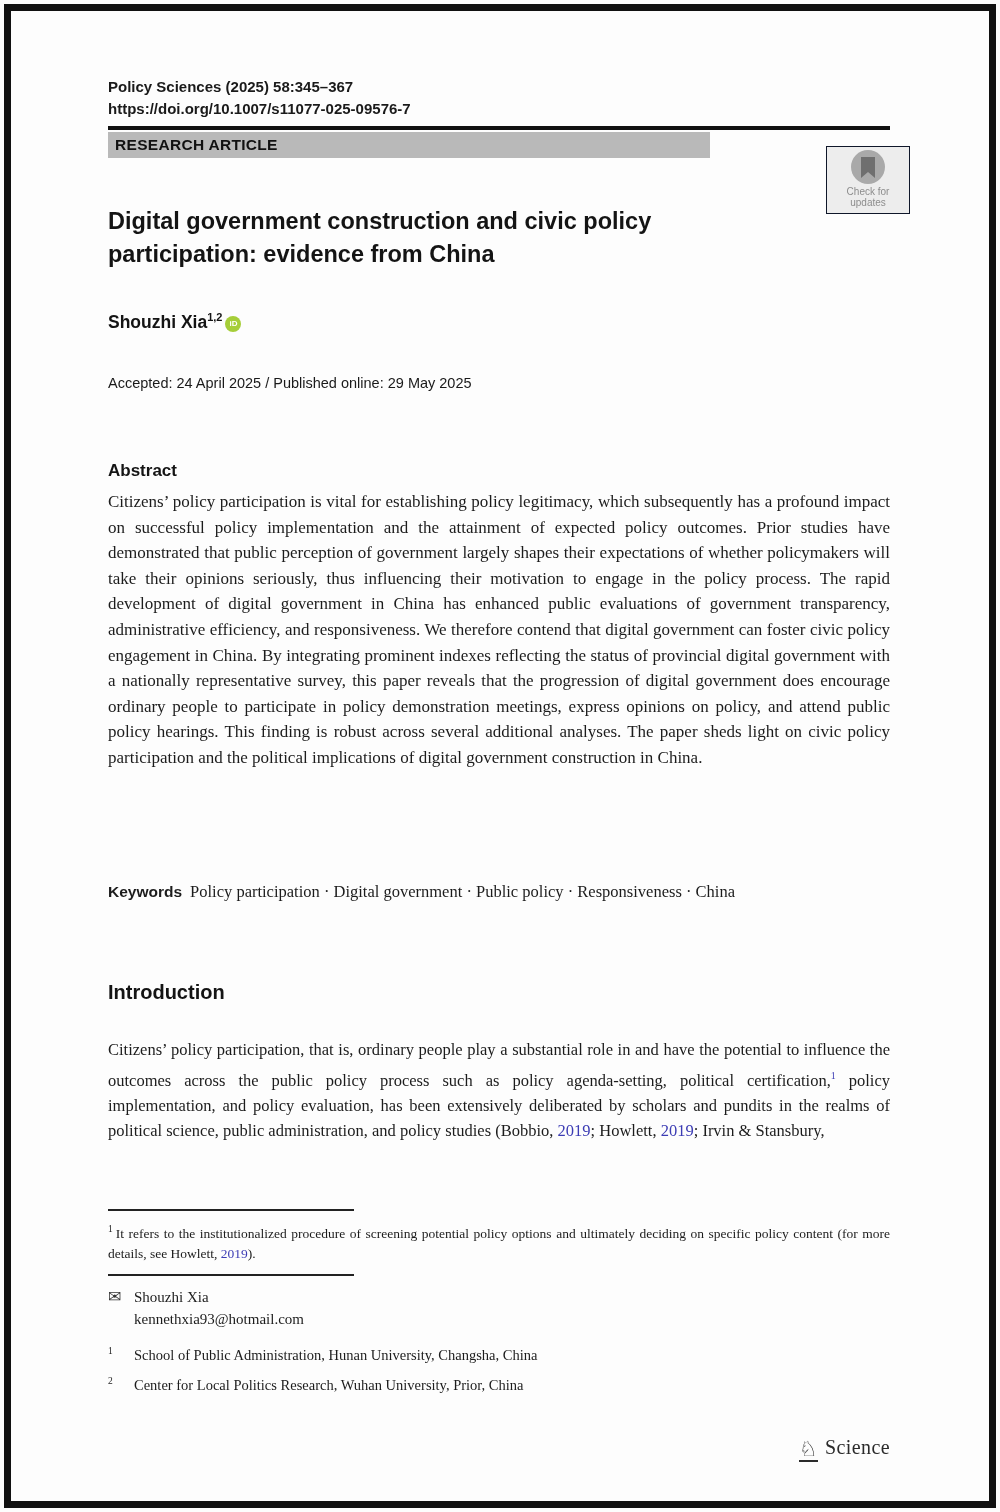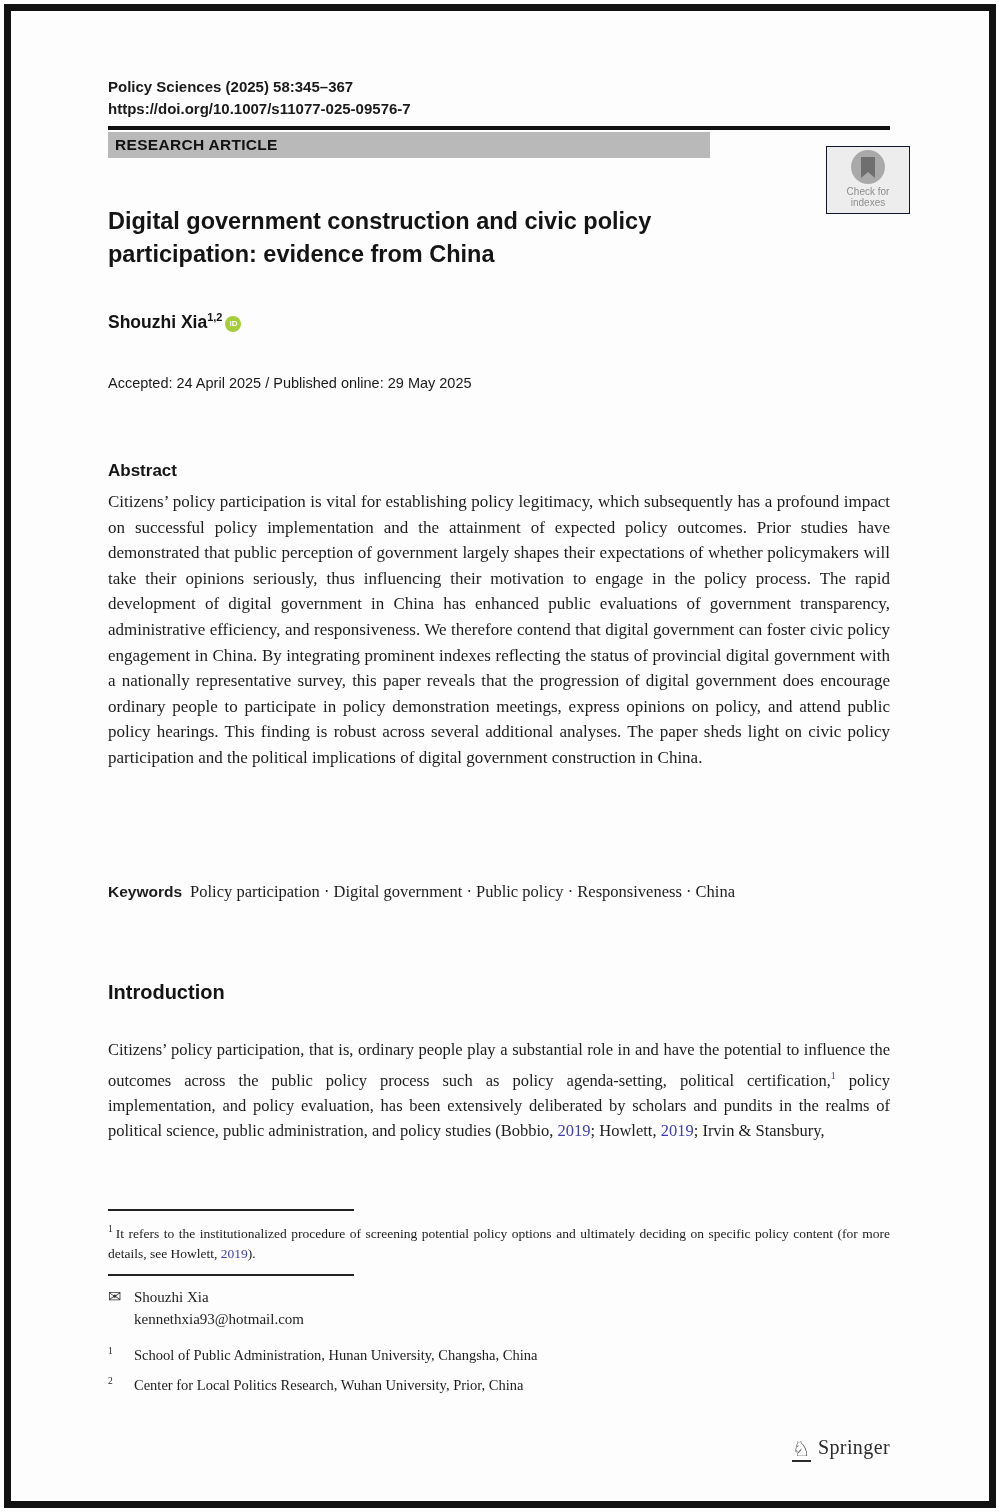--- a/index.html
+++ b/index.html
@@ -80,21 +80,21 @@
   <div class="abs type-bar sans">
     <span>RESEARCH ARTICLE</span>
   </div>
 
   <div class="abs badge sans">
     <div class="badge-circle">
       <div class="badge-ribbon"></div>
     </div>
     <div class="badge-text">
       <div>Check for</div>
-      <div>indexes</div>
+      <div>updates</div>
     </div>
   </div>
 
   <div class="abs title sans">Digital government construction and civic policy participation: evidence from China</div>
 
   <div class="abs author-line sans">
     <span>Shouzhi Xia</span><sup>1,2</sup><span class="orcid">iD</span>
   </div>
 
   <div class="abs dates sans">
@@ -127,15 +127,15 @@
   <div class="abs affiliations">
     <div class="affil">
       <span class="asup">1</span><span>School of Public Administration, Hunan University, Changsha, China</span>
     </div>
     <div class="affil">
       <span class="asup">2</span><span>Center for Local Politics Research, Wuhan University, Prior, China</span>
     </div>
   </div>
 
   <div class="abs springer">
-    <span class="knight">♘</span><span class="word">Springer</span>
+    <span class="knight">♘</span><span class="word">Science</span>
   </div>
 </div>
 
 </body></html>

